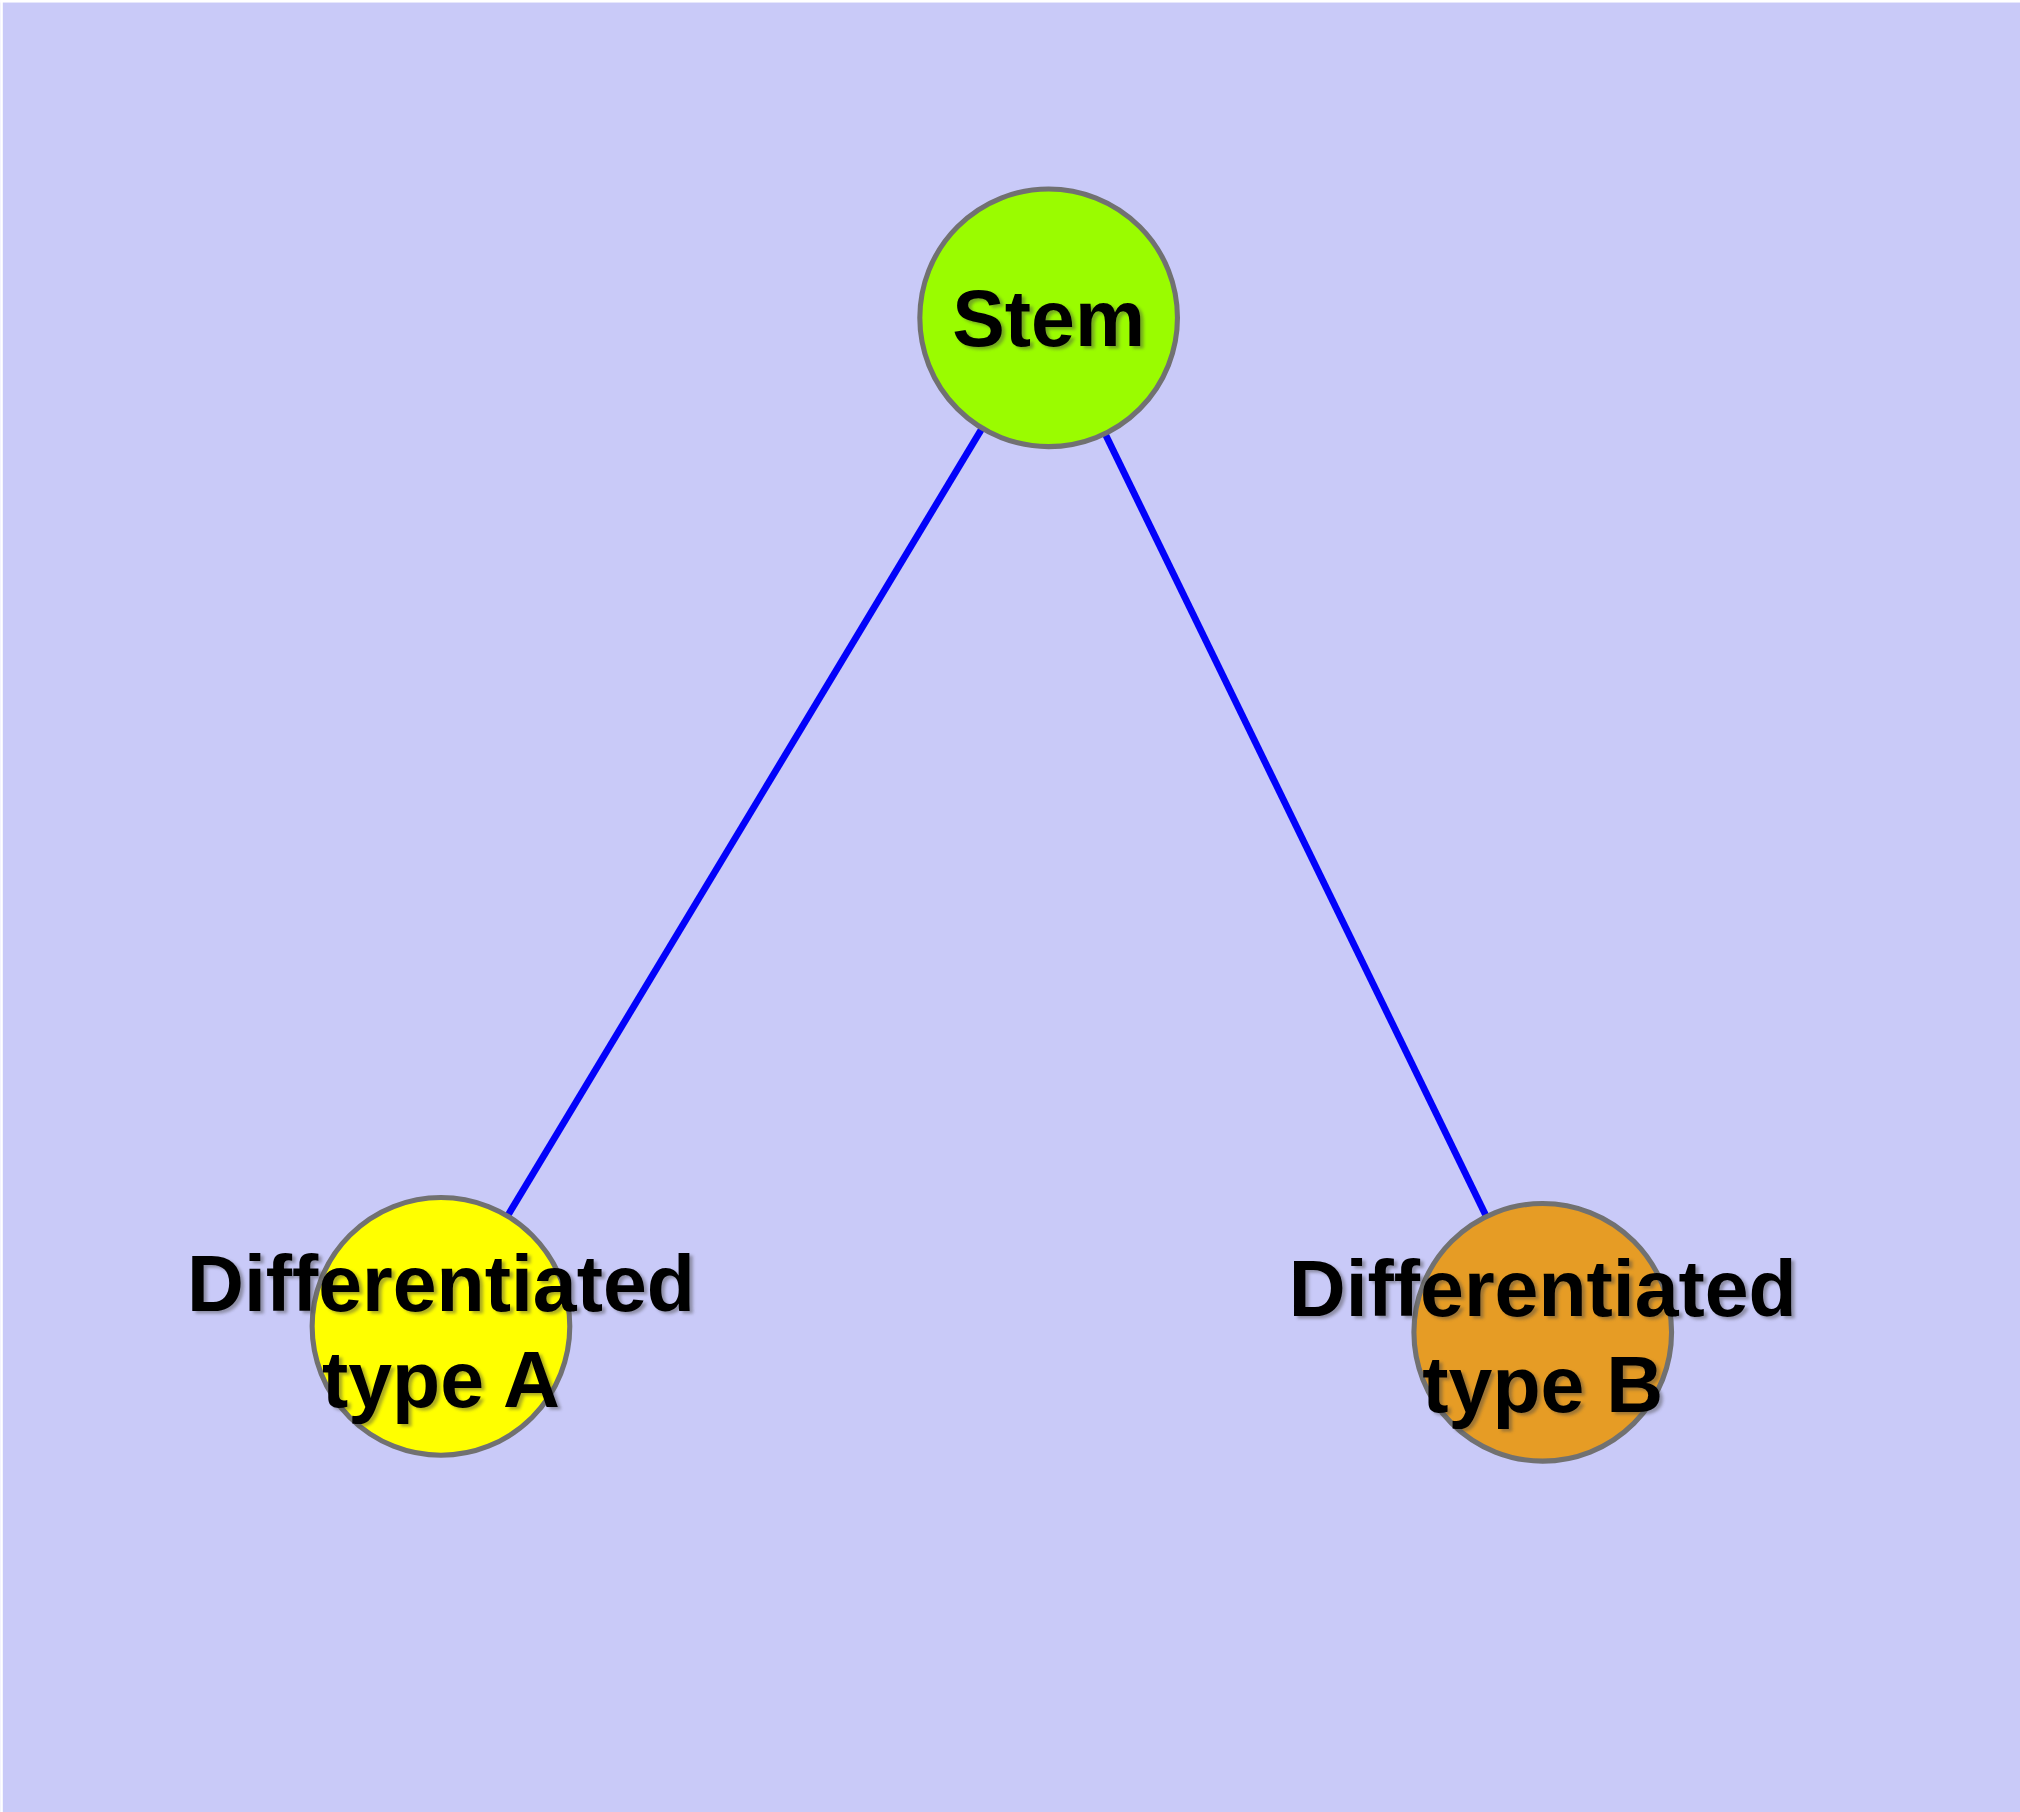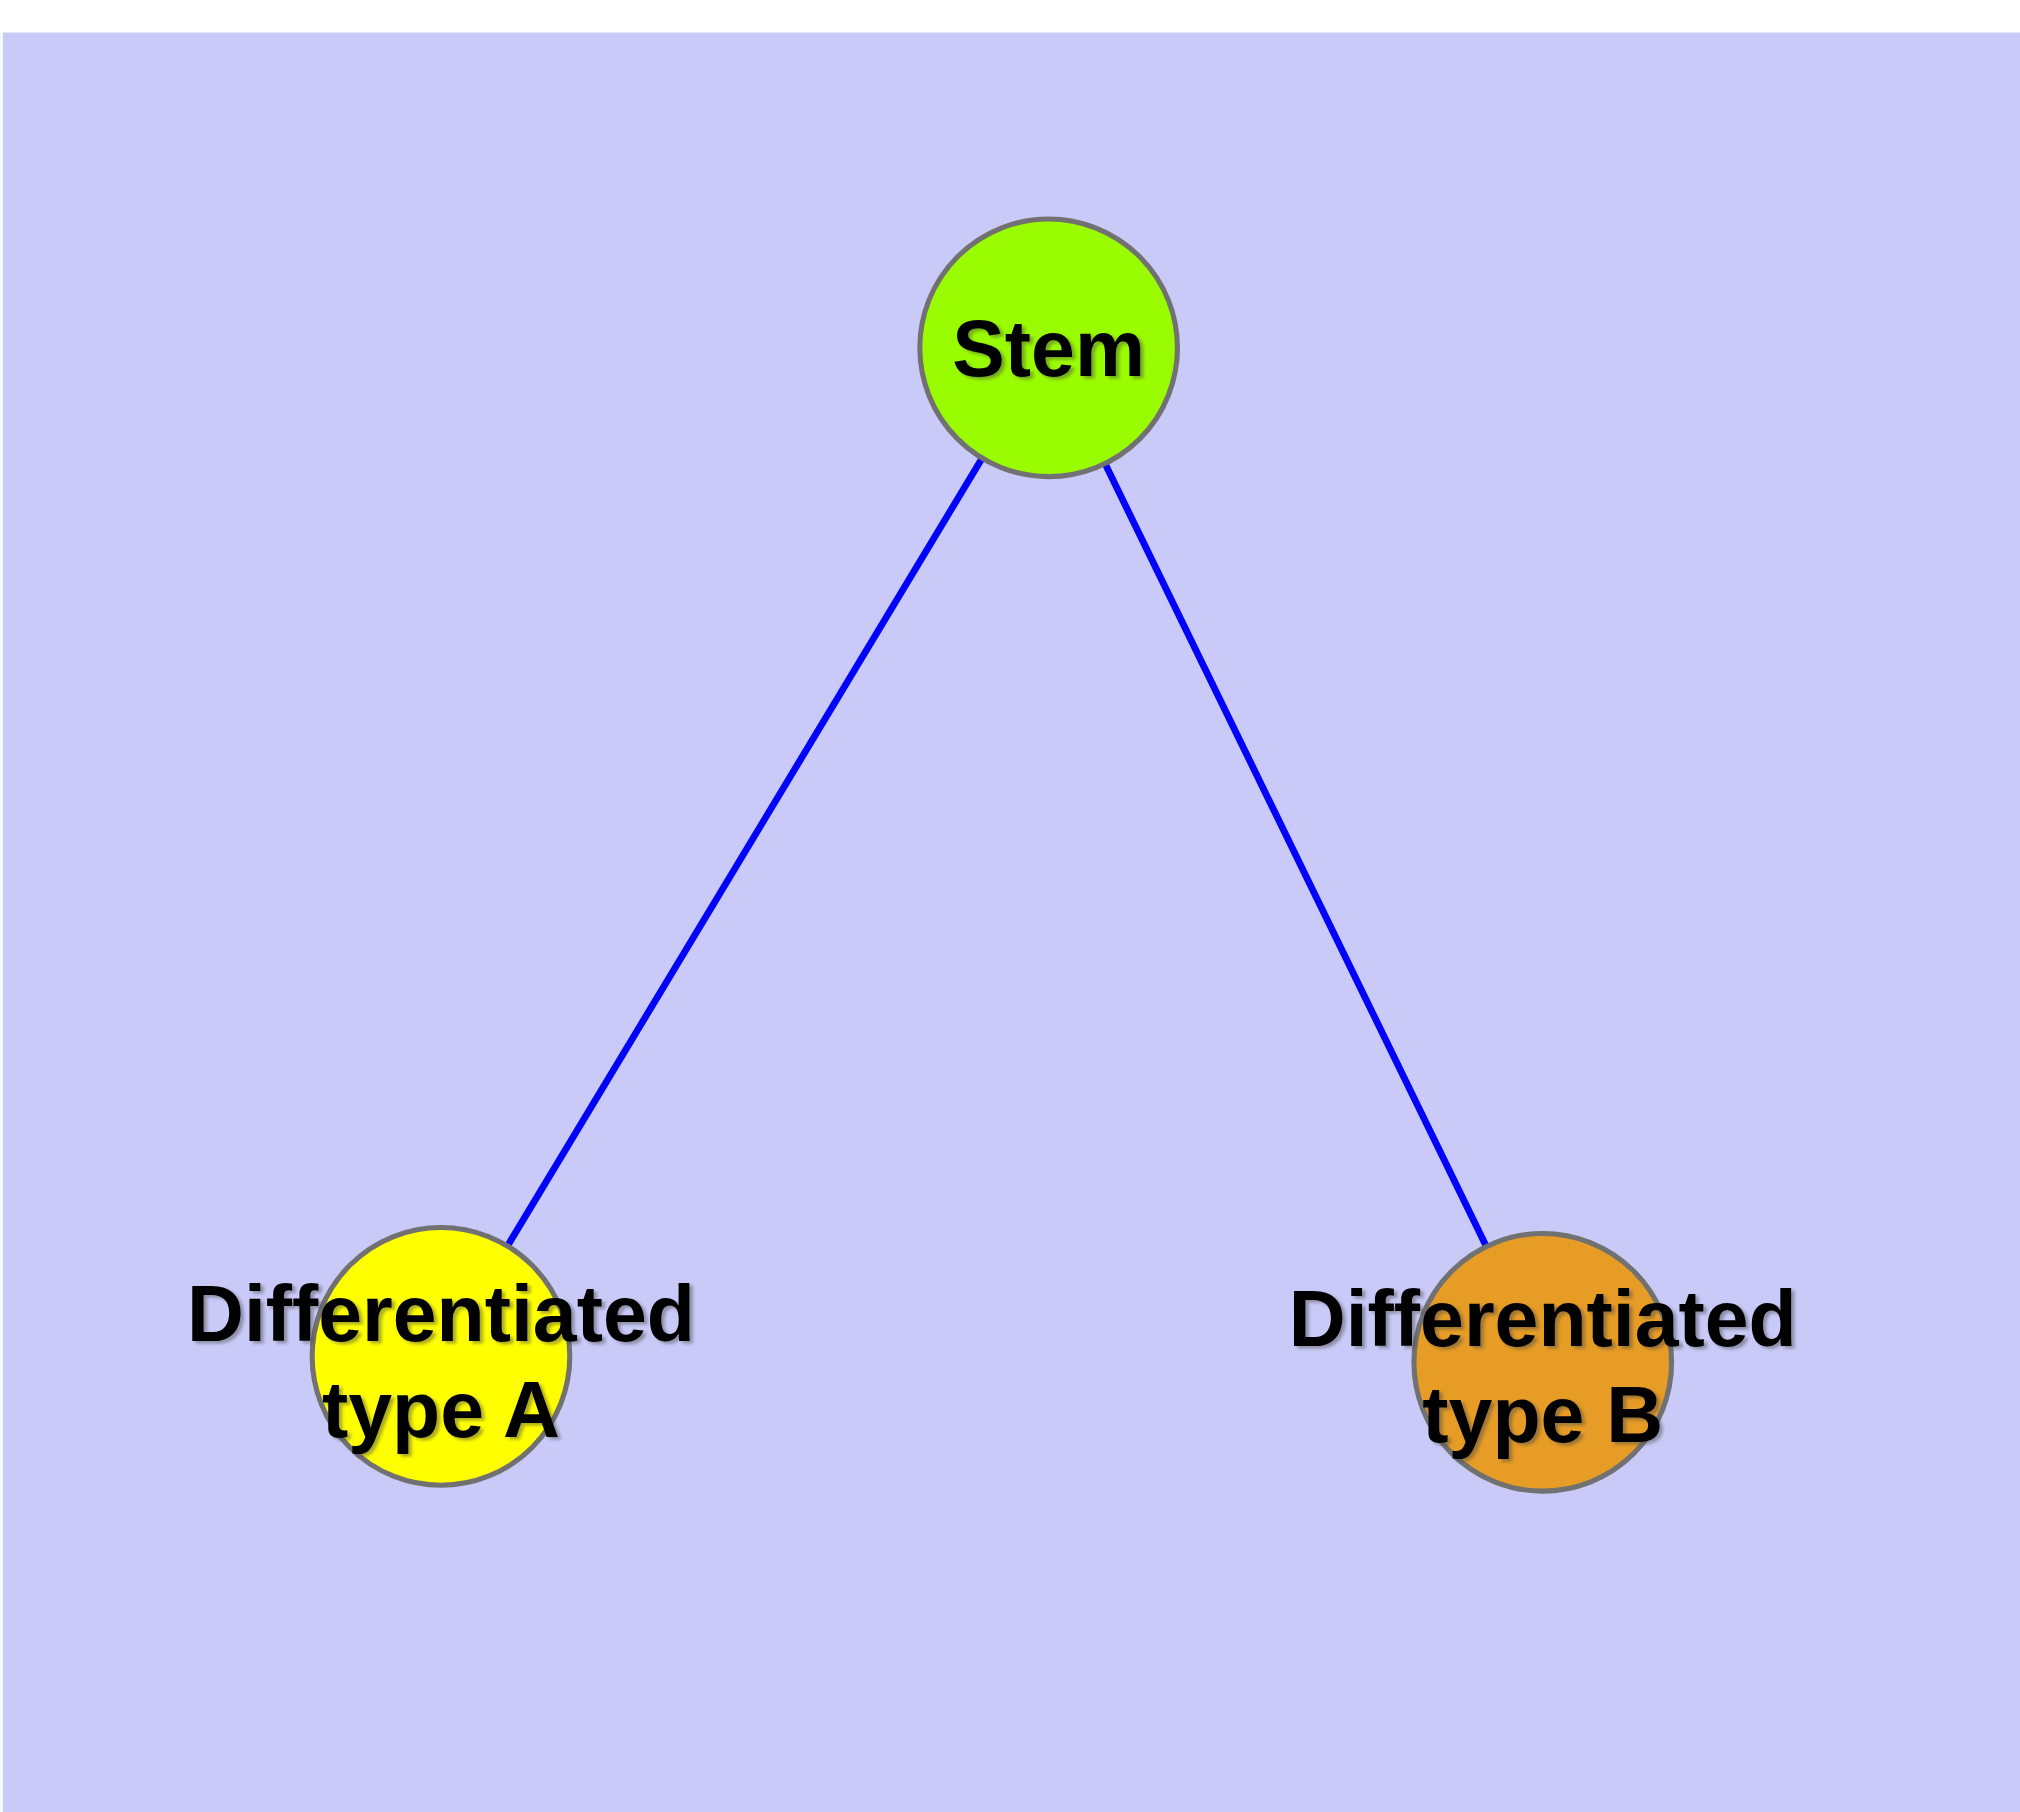--- a/index.html
+++ b/index.html
@@ -9,21 +9,20 @@
   body {
     width: 2021px;
     height: 1812px;
     overflow: hidden;
     font-family: "Liberation Sans", sans-serif;
   }
   .canvas {
     position: relative;
     width: 2021px;
     height: 1307px;
-    margin-top: 30px;
   }
   .canvas svg {
     display: block;
     width: 2021px;
     height: 1812px;
   }
   .node-label {
     font-family: "Liberation Sans", "DejaVu Sans", sans-serif;
     font-weight: 700;
     font-size: 93px;

